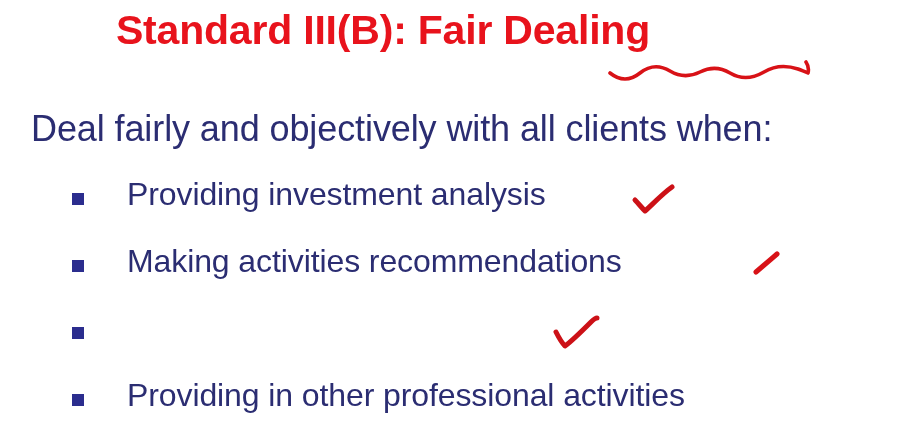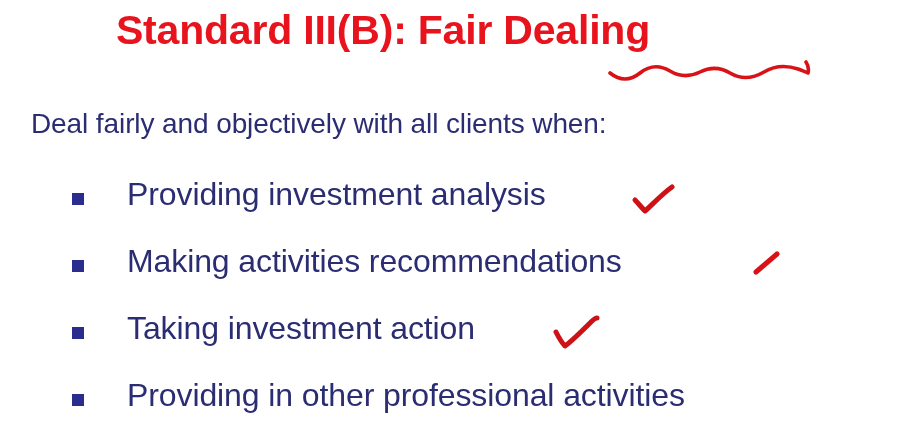--- a/index.html
+++ b/index.html
@@ -43,21 +43,21 @@
     width: 212px;
     height: 28px;
   }
 
   
   .lead-line {
     position: absolute;
     left: 31px;
     top: 108px;
     font-family: "Liberation Sans", sans-serif;
-    font-size: 28px;
+    font-size: 36px;
     font-weight: normal;
     color: #2b2d72;
     white-space: nowrap;
     letter-spacing: -0.1px;
     line-height: 1.14;
   }
 
   
   .bullet-list {
     position: absolute;
@@ -133,21 +133,20 @@
       <span class="bullet-text">Making activities recommendations</span>
       <span class="check-mark check-2">
         <svg width="36" height="30" viewBox="0 0 36 30" fill="none" xmlns="http://www.w3.org/2000/svg">
           <path d="M6 23 L 27 5" stroke="#d81217" stroke-width="5" stroke-linecap="round" fill="none"></path>
         </svg>
       </span>
     </div>
 
     <div class="bullet-row">
       <span class="bullet-marker"></span>
-      <span class="bullet-text">Taking investment action</span>
       <span class="check-mark check-3">
         <svg width="52" height="42" viewBox="0 0 52 42" fill="none" xmlns="http://www.w3.org/2000/svg">
           <path d="M6 20 C 8 24, 12 31, 15 34 C 22 29, 32 19, 41 10
                    C 44 7, 46 6, 47 6" stroke="#cc1117" stroke-width="5" stroke-linecap="round" stroke-linejoin="round" fill="none"></path>
         </svg>
       </span>
     </div>
 
     <div class="bullet-row">
       <span class="bullet-marker"></span>

